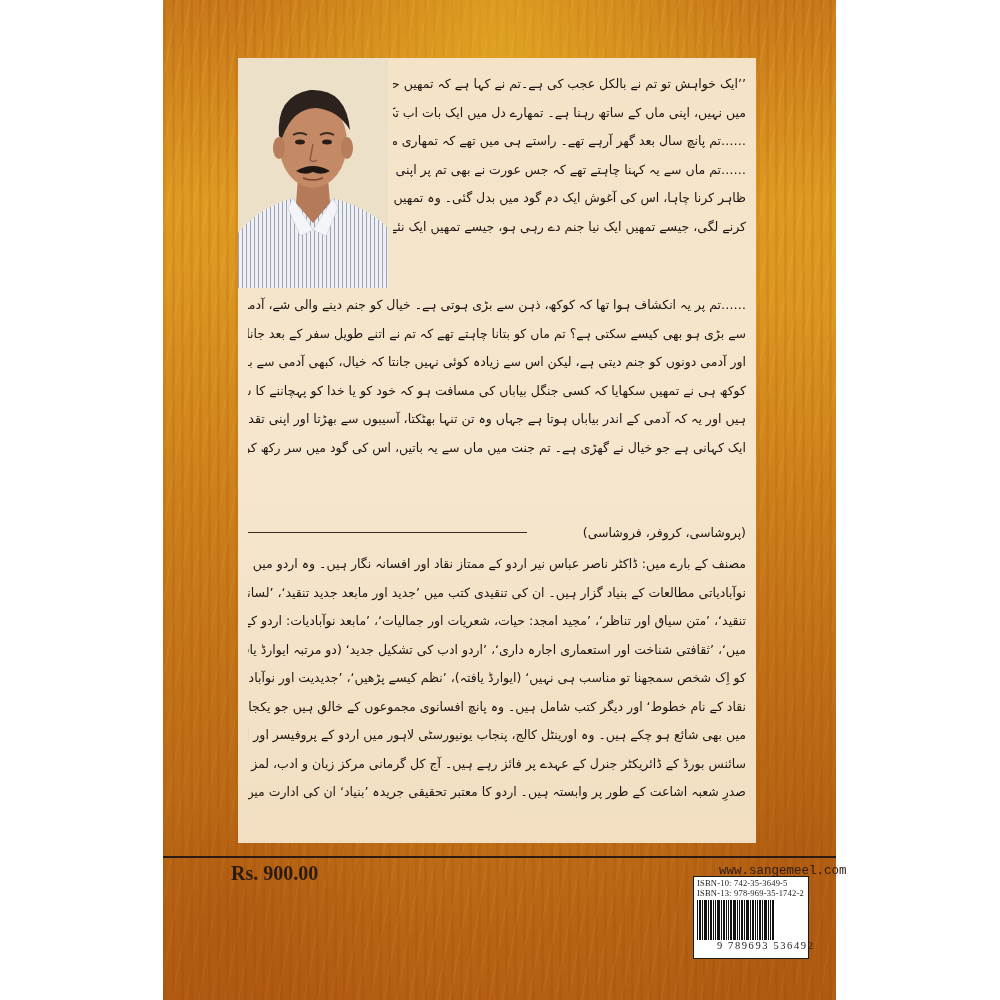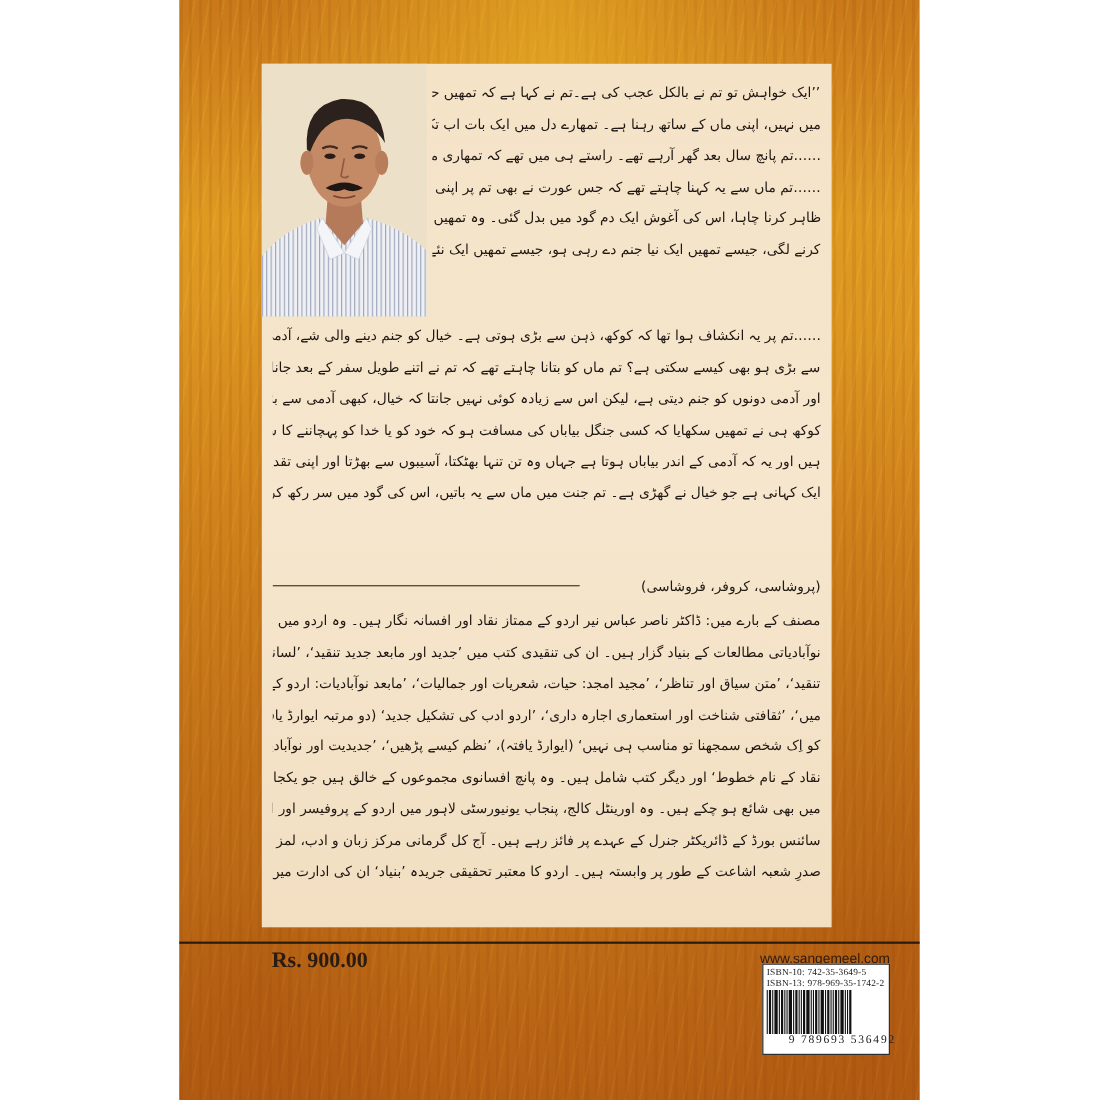--- a/index.html
+++ b/index.html
@@ -28,23 +28,23 @@
     color:#1e1612; font-size:12.5px; position:absolute;
   }
   .line { height:28.5px; line-height:28.5px; white-space:nowrap; overflow:hidden; text-align:right; }
   .q-top { left:155px; right:10px; top:12px; }
   .q-rest { left:10px; right:10px; top:233px; }
   .attrib-row { position:absolute; left:10px; right:10px; top:463px; height:22px; display:flex; flex-direction:row-reverse; align-items:center; gap:8px; }
   .attrib { font-family:"DejaVu Sans", sans-serif; font-size:12.5px; color:#1e1612; direction:rtl; white-space:nowrap;margin-left:48px; }
   .attrib-rule { flex:1; height:1px; background:#3a2a20; }
   .about { left:10px; right:10px; top:492px; }
   .sep { position:absolute; left:0; width:673px; top:856px; height:2px; background:#2a1c12; }
-  .price { position:absolute; left:68px; top:862px; font-family:"Liberation Serif", serif; font-weight:bold; font-size:20px; color:#2a1c12;margin-left:16px; }
+  .price { position:absolute; left:68px; top:862px; font-family:"Liberation Serif", serif; font-weight:bold; font-size:20px; color:#2a1c12; }
   .publisher { position:absolute; left:60px; top:912px; font-family:"DejaVu Serif", serif; font-weight:bold; font-style:italic; font-size:28px; color:#15100c; direction:rtl; letter-spacing:-0.5px; }
-  .website { position:absolute; left:528px; top:864px; font-family:Liberation Sans, sans-serif; font-size:12.5px; color:#2a1c12; }
+  .website { position:absolute; left:556px; top:864px; font-family:Liberation Mono, monospace; font-size:12.5px; color:#2a1c12; }
   .isbn-box { position:absolute; left:530px; top:876px; width:116px; height:83px; background:#fff; border:1px solid #1a1a1a; box-sizing:border-box; padding:1px 3px; font-family:"Liberation Serif", serif; color:#222; }
   .isbn-line { font-size:8.5px; line-height:10px; white-space:nowrap; letter-spacing:0.2px; }
   .barcode { height:40px; margin-top:2px; display:flex; align-items:stretch; }
   .barcode span { display:block; background:#111; margin-right:1px; }
   .barcode-num { font-size:10.5px; line-height:12px; letter-spacing:1.6px; white-space:nowrap;padding-left:20px; }
 </style>
 </head>
 <body>
 
 <div class="cover">

